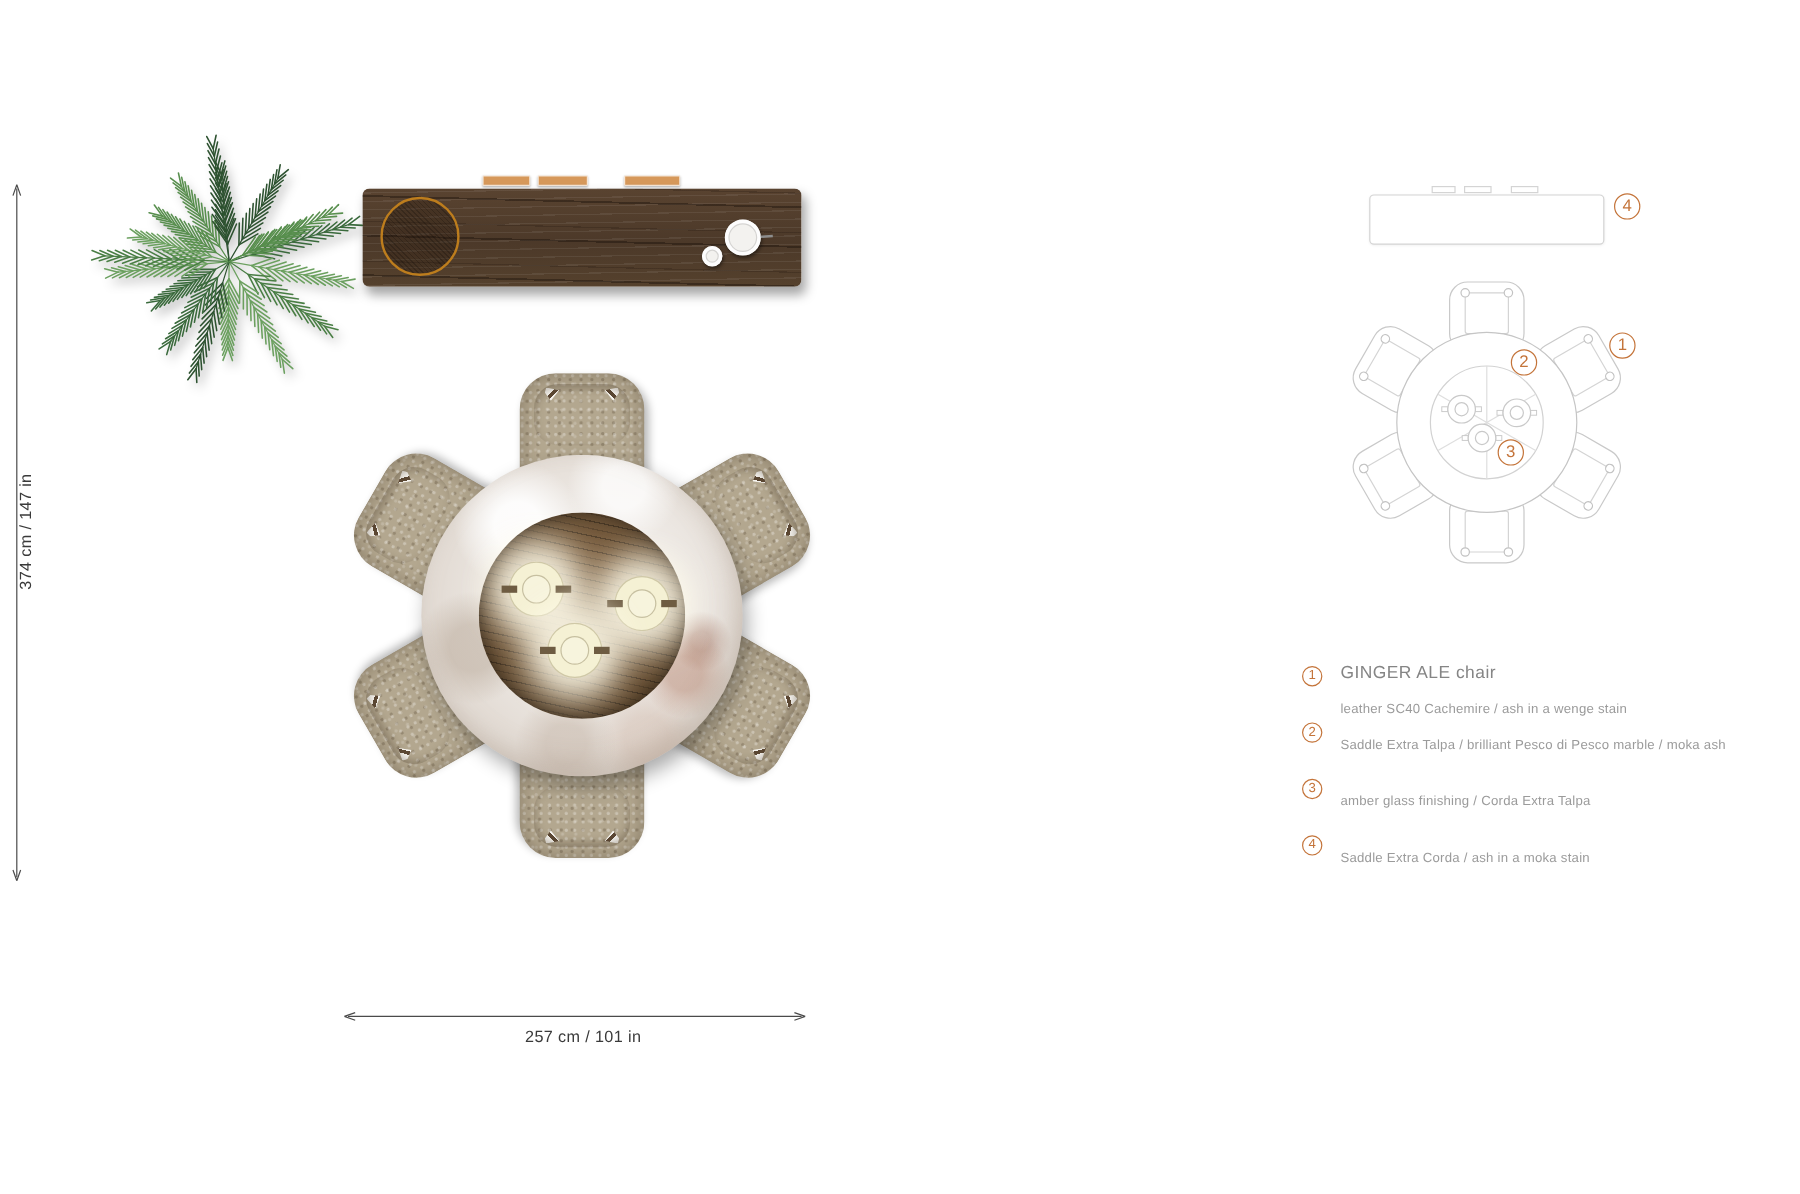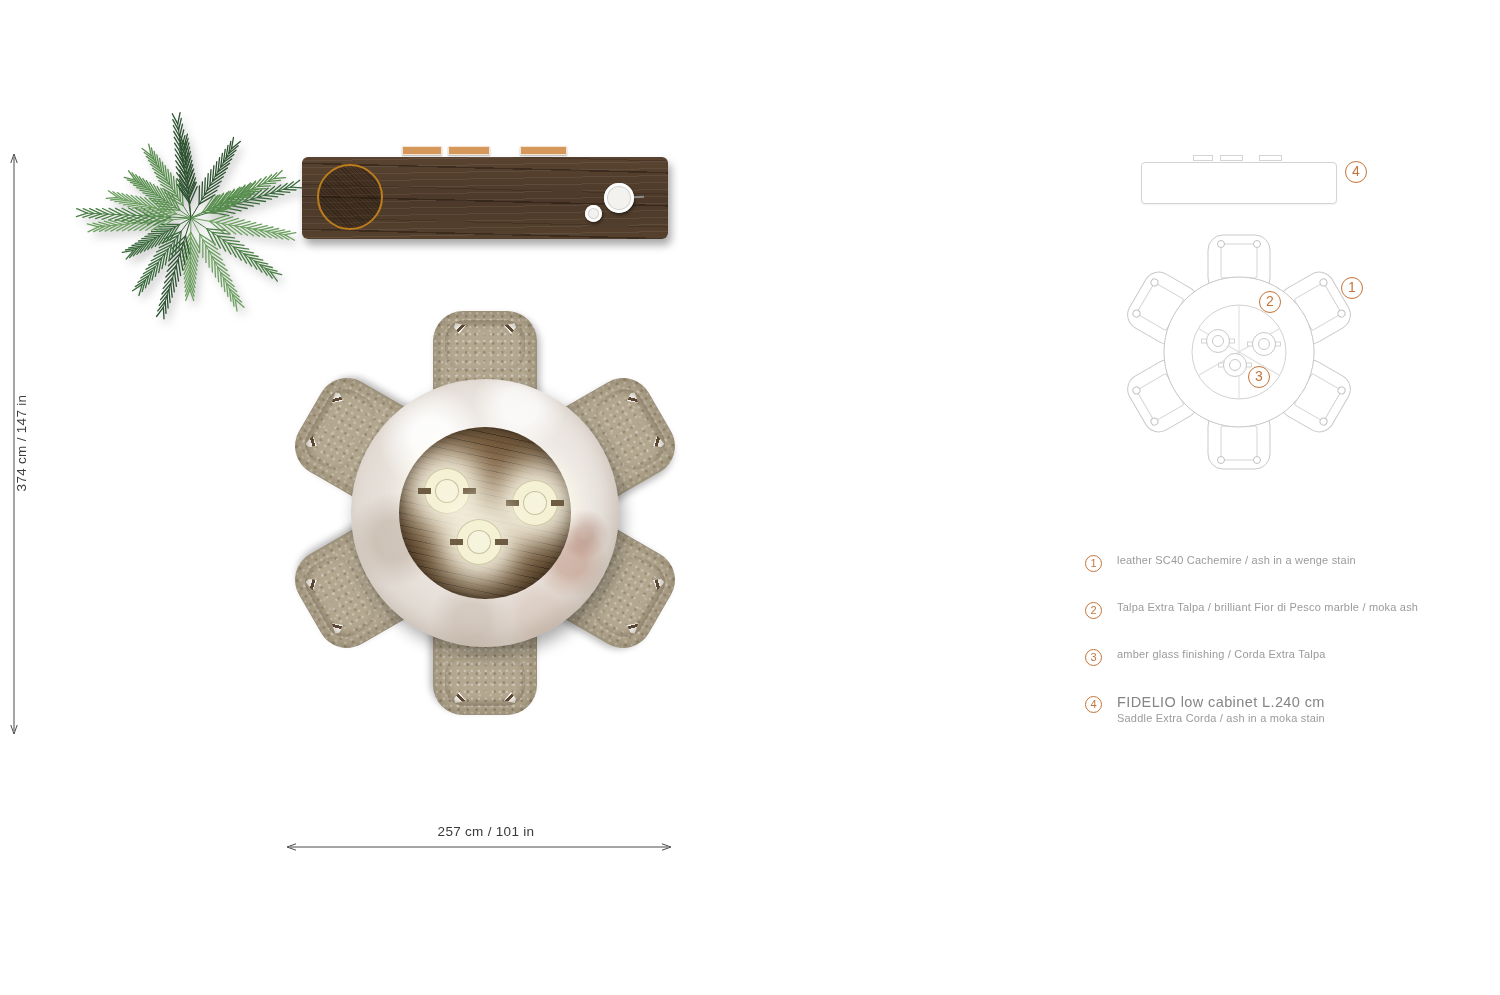--- a/index.html
+++ b/index.html
@@ -4,21 +4,21 @@
 <style>
   * { margin:0; padding:0; box-sizing:border-box; }
   html,body { background:#ffffff; }
   body { font-family:"Liberation Sans", sans-serif; }
   .stage { position:relative; width:1500px; height:995px; background:#fff; overflow:hidden; }
 
   
   .dim-svg { position:absolute; overflow:visible; }
   .dim-label { position:absolute; font-size:13.5px; color:#3a3a3a; letter-spacing:.3px; white-space:nowrap; }
   #vdim-label { left:21px; top:443px; transform:translate(-50%,-50%) rotate(-90deg); }
-  #hdim-label { left:486px; top:824px; transform:translateX(-50%); }
+  #hdim-label { left:486px; top:856px; transform:translateX(-50%); }
 
   
   #palm-svg { position:absolute; left:73px; top:108px; width:236px; height:226px; overflow:visible;
               filter:drop-shadow(4px 6px 4px rgba(0,0,0,.22)); z-index:2; }
 
   
   .cabinet { position:absolute; left:302px; top:157px; width:366px; height:82px; border-radius:6px; z-index:3;
     background:
       repeating-linear-gradient(1.5deg, transparent 0 9px, rgba(18,10,5,.38) 9px 10.5px, transparent 10.5px 21px, rgba(25,14,8,.22) 21px 22px, transparent 22px 33px),
       repeating-linear-gradient(-1deg, rgba(255,255,255,.07) 0 1px, transparent 1px 7px),
@@ -96,21 +96,21 @@
   #co-1 { left:1341px; top:277px; } #co-2 { left:1259px; top:291px; }
   #co-3 { left:1248px; top:366px; } #co-4 { left:1345px; top:161px; }
 
   
   .legend-item { position:absolute; left:1085px; width:400px; }
   #li-0 { top:553px; } #li-1 { top:600px; } #li-2 { top:647px; } #li-3 { top:694px; }
   .legend-num { position:absolute; left:0; top:2px; width:17px; height:17px; border:1.4px solid #c4743a;
     border-radius:50%; color:#c4743a; font-size:11px; line-height:14.5px; text-align:center; }
   .legend-text { margin-left:32px; }
   .legend-title { font-size:14.5px; color:#858585; letter-spacing:.4px; line-height:17px; }
-  .legend-sub { font-size:11px; color:#9b9b9b; letter-spacing:.2px; margin-top:1px; }
+  .legend-sub { font-size:11px; color:#9b9b9b; letter-spacing:.2px; margin-top:15px; }
 </style>
 </head>
 <body>
 
 <div class="stage">
 
   <svg class="dim-svg" id="vdim-svg" style="left:5px; top:152px; width:18px; height:584px;">
     <line x1="9" y1="5" x2="9" y2="579" stroke="#4a4a4a" stroke-width="1"></line>
     <path d="M9 2 L5.8 11 M9 2 L12.2 11" stroke="#4a4a4a" stroke-width="1" fill="none"></path>
     <path d="M9 582 L5.8 573 M9 582 L12.2 573" stroke="#4a4a4a" stroke-width="1" fill="none"></path>
@@ -742,36 +742,36 @@
   </svg>
 
   <div class="callout" id="co-1">1</div>
   <div class="callout" id="co-2">2</div>
   <div class="callout" id="co-3">3</div>
   <div class="callout" id="co-4">4</div>
 
   <div class="legend-item" id="li-0">
     <div class="legend-num">1</div>
     <div class="legend-text">
+      <div class="legend-title">GINGER ALE chair</div>
       <div class="legend-sub">leather SC40 Cachemire / ash in a wenge stain</div>
     </div>
   </div>
   <div class="legend-item" id="li-1">
     <div class="legend-num">2</div>
     <div class="legend-text">
-      <div class="legend-sub">Talpa Extra Talpa / brilliant Fior di Pesco marble / moka ash</div>
+      <div class="legend-sub">Saddle Extra Talpa / brilliant Pesco di Pesco marble / moka ash</div>
     </div>
   </div>
   <div class="legend-item" id="li-2">
     <div class="legend-num">3</div>
     <div class="legend-text">
       <div class="legend-sub">amber glass finishing / Corda Extra Talpa</div>
     </div>
   </div>
   <div class="legend-item" id="li-3">
     <div class="legend-num">4</div>
     <div class="legend-text">
-      <div class="legend-title">FIDELIO low cabinet L.240 cm</div>
       <div class="legend-sub">Saddle Extra Corda / ash in a moka stain</div>
     </div>
   </div>
 
 </div>
 
 </body></html>

